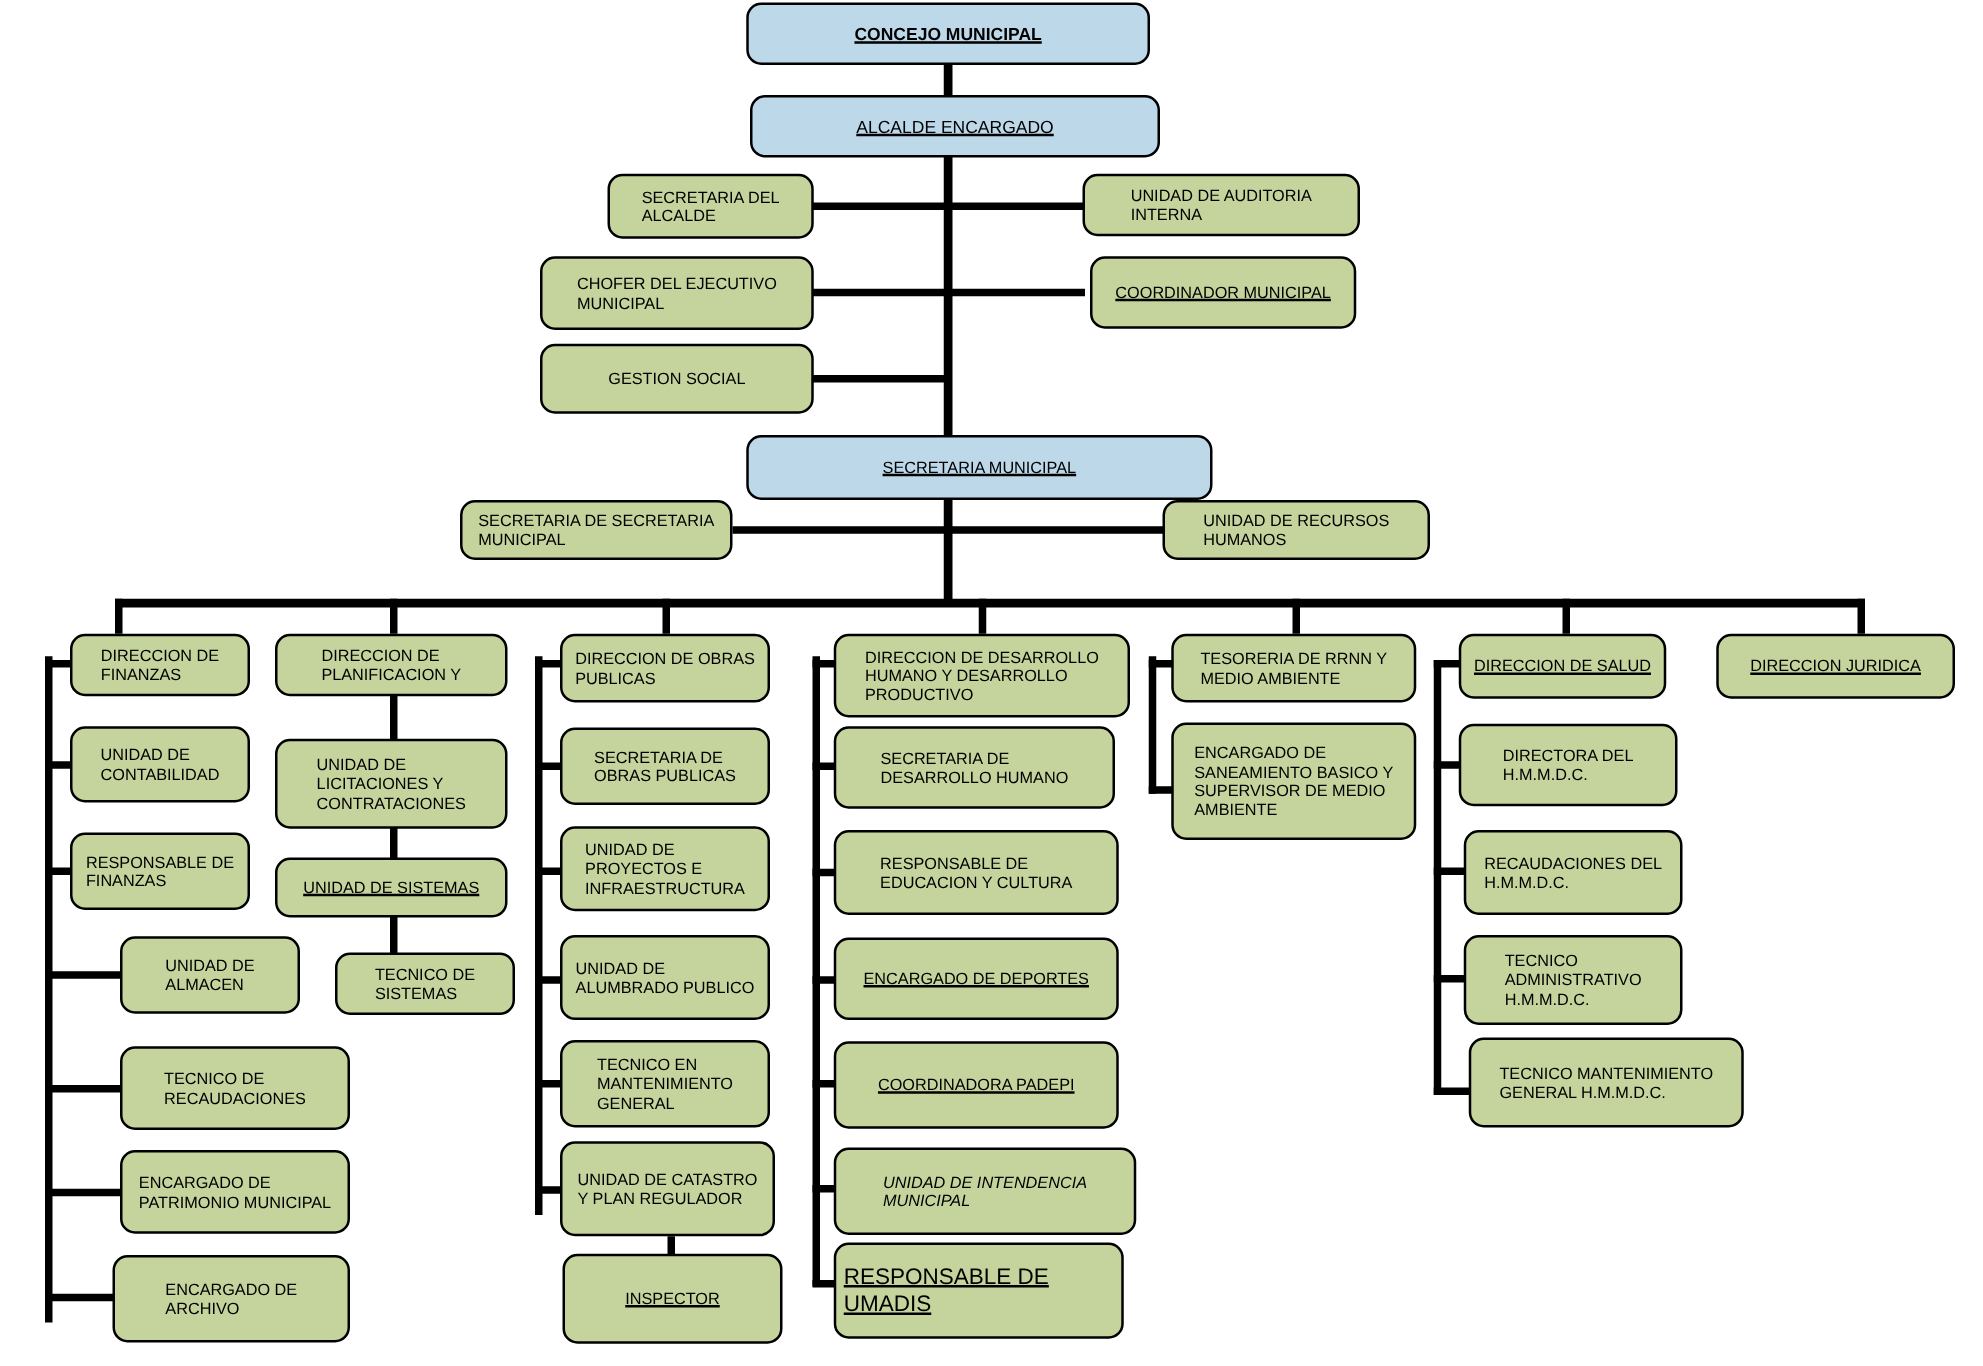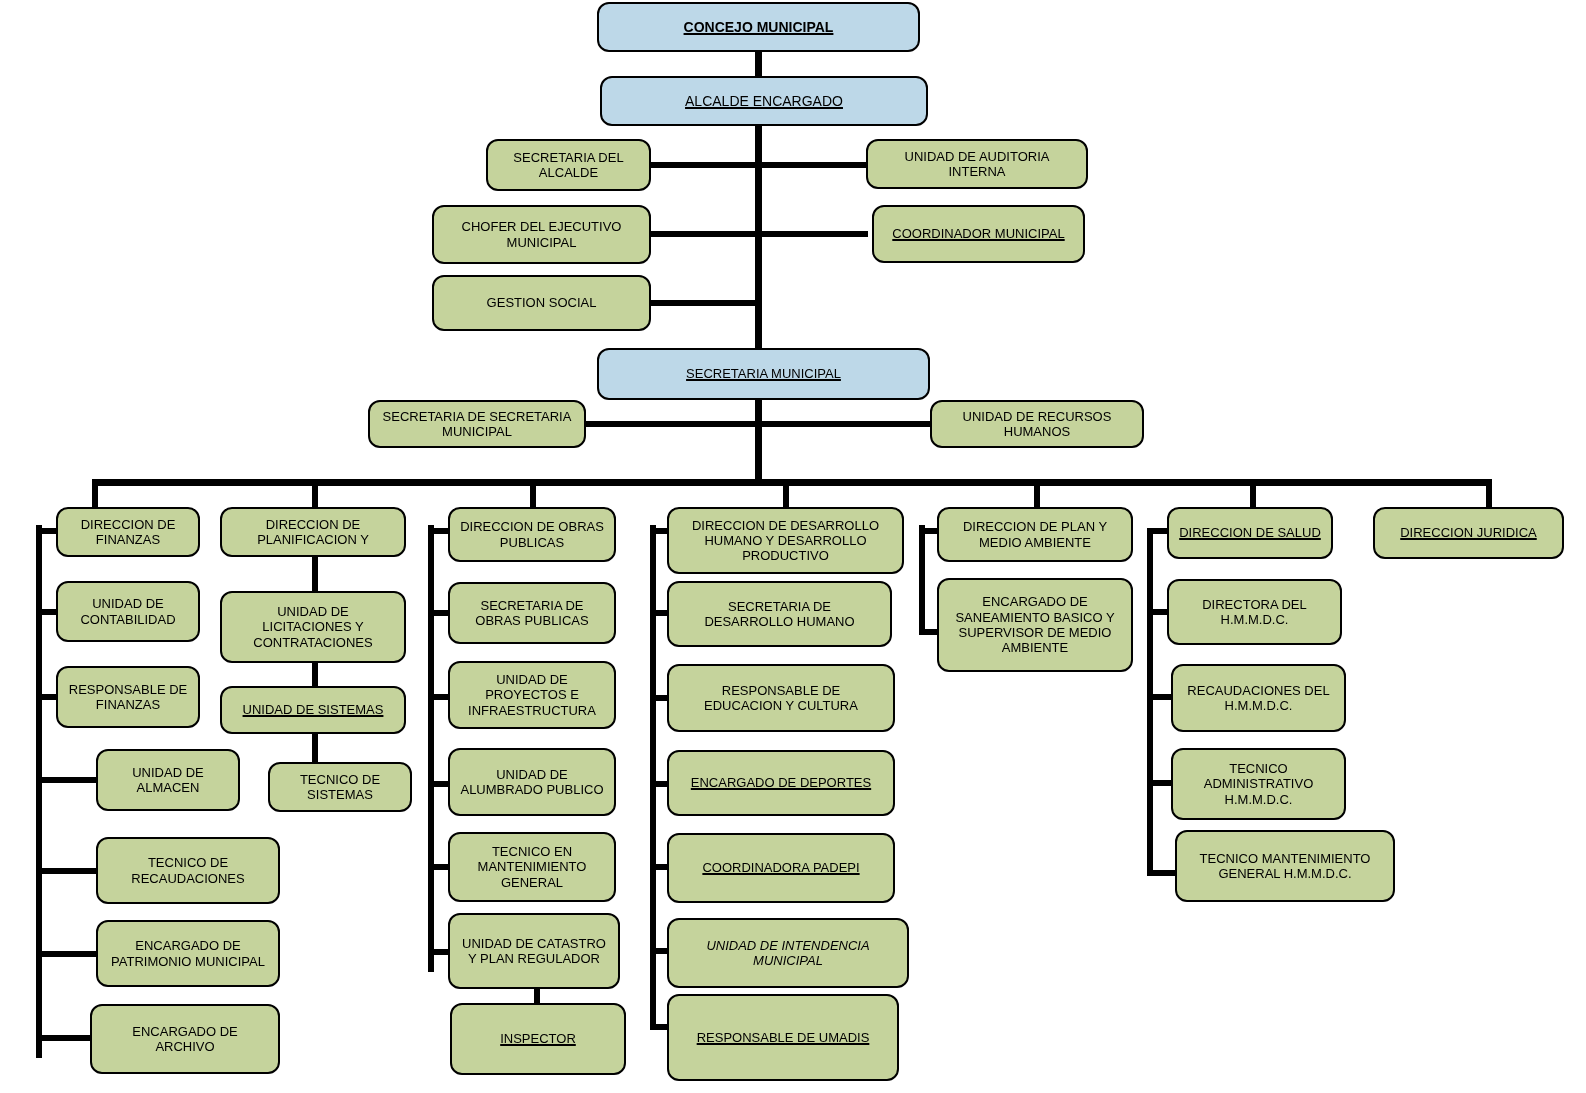--- a/index.html
+++ b/index.html
@@ -12,21 +12,20 @@
     overflow:hidden;
   }
   .node{
     position:absolute;
     box-sizing:border-box;
     border:2.5px solid #000000;
     border-radius:12px;
     display:flex;
     align-items:center;
     justify-content:center;
-    text-align:center;
     padding:3px 6px;
     line-height:1.18;
     color:#000000;
     z-index:5;
   }
   .node span{display:inline-block;}
   .green{background:#c5d39c;}
   .blue{background:#bdd8e8;}
   .u{text-decoration:underline;text-decoration-thickness:1.6px;text-underline-offset:1px;}
   .b{font-weight:bold;}
@@ -139,21 +138,21 @@
     <span class="u">
       <span>UNIDAD DE AUDITORIA</span><br>
       <span>INTERNA</span>
     </span>
   </div>
 
   <div class="node green" style="left:872px;top:205px;width:213px;height:58px;font-size:13px;">
     <span class="u">COORDINADOR MUNICIPAL</span>
   </div>
 
-  <div class="node blue" style="left:597px;top:348px;width:333px;height:52px;font-size:13px;">
+  <div class="node blue" style="left:597px;top:348px;width:373px;height:52px;font-size:13px;">
     <span class="u">SECRETARIA MUNICIPAL</span>
   </div>
 
   <div class="node green" style="left:368px;top:400px;width:218px;height:48px;font-size:13px;">
     <span class="u">
       <span>SECRETARIA DE SECRETARIA</span><br>
       <span>MUNICIPAL</span>
     </span>
   </div>
 
@@ -317,27 +316,27 @@
     <span class="u"> COORDINADORA PADEPI</span>
   </div>
 
   <div class="node green" style="left:667px;top:918px;width:242px;height:70px;font-size:13px;font-style:italic;">
     <span class="u">
       <span> UNIDAD DE INTENDENCIA</span><br>
       <span>MUNICIPAL</span>
     </span>
   </div>
 
-  <div class="node green" style="left:667px;top:994px;width:232px;height:87px;font-size:13px;">
+  <div class="node green" style="left:667px;top:994px;width:232px;height:77px;font-size:18px;">
     <span class="u"> RESPONSABLE DE UMADIS</span>
   </div>
 
   <div class="node green" style="left:937px;top:507px;width:196px;height:55px;font-size:13px;">
     <span class="u">
-      <span>DIRECCION DE PLAN Y</span><br>
+      <span>TESORERIA DE RRNN Y</span><br>
       <span>MEDIO AMBIENTE</span>
     </span>
   </div>
 
   <div class="node green" style="left:937px;top:578px;width:196px;height:94px;font-size:13px;">
     <span class="u">
       <span>ENCARGADO DE</span><br>
       <span>SANEAMIENTO BASICO Y</span><br>
       <span>SUPERVISOR DE MEDIO</span><br>
       <span>AMBIENTE</span>

